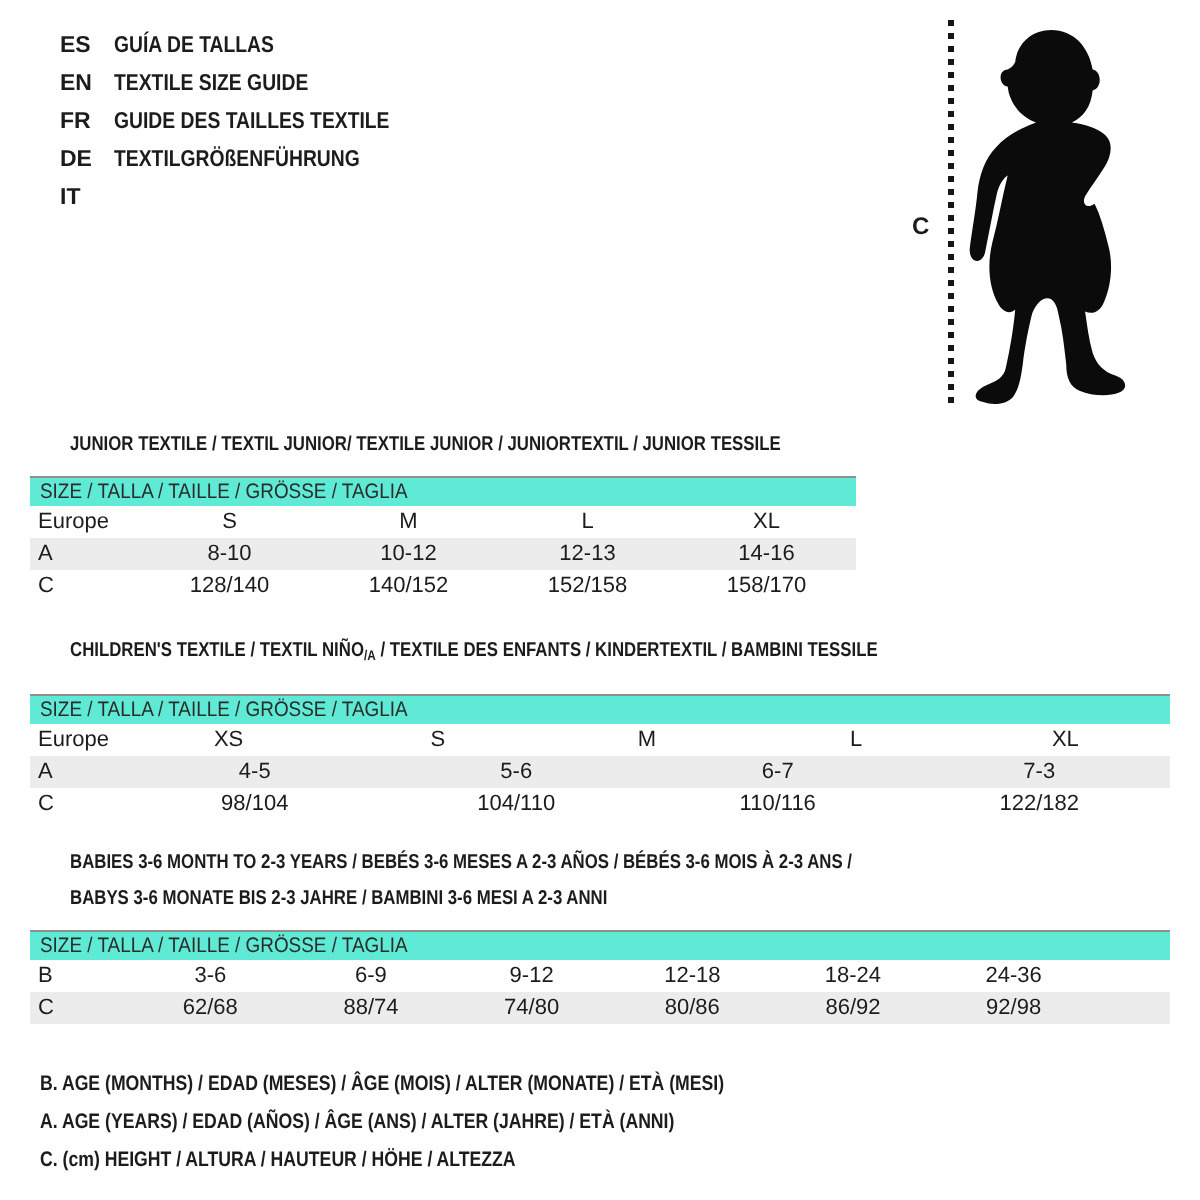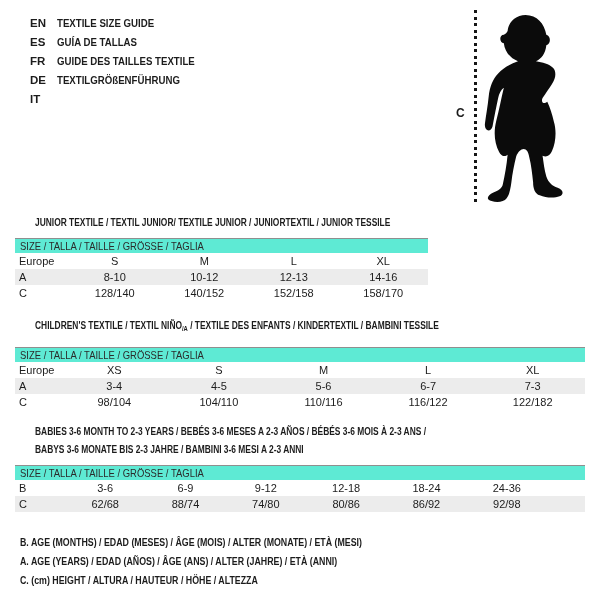--- a/index.html
+++ b/index.html
@@ -50,26 +50,26 @@
   .footnotes { position:absolute; left:20px; top:533px; font-weight:700; font-size:10.5px; }
   .foot-line { height:19px; line-height:19px; white-space:nowrap; }
 </style>
 </head>
 <body>
 
 <div class="page">
 
   <div class="languages">
     <div class="lang-row">
+      <span class="lang-code">ES</span>
+      <span class="lang-label"><span class="cond">GUÍA DE TALLAS</span></span>
+    </div>
+    <div class="lang-row">
       <span class="lang-code">EN</span>
       <span class="lang-label"><span class="cond">TEXTILE SIZE GUIDE</span></span>
-    </div>
-    <div class="lang-row">
-      <span class="lang-code">ES</span>
-      <span class="lang-label"><span class="cond">GUÍA DE TALLAS</span></span>
     </div>
     <div class="lang-row">
       <span class="lang-code">FR</span>
       <span class="lang-label"><span class="cond">GUIDE DES TAILLES TEXTILE</span></span>
     </div>
     <div class="lang-row">
       <span class="lang-code">DE</span>
       <span class="lang-label"><span class="cond">TEXTILGRÖßENFÜHRUNG</span></span>
     </div>
     <div class="lang-row">
@@ -138,32 +138,30 @@
     <div class="t-row">
       <span class="t-label w47">Europe</span>
       <span class="t-cell">XS</span>
       <span class="t-cell">S</span>
       <span class="t-cell">M</span>
       <span class="t-cell">L</span>
       <span class="t-cell">XL</span>
     </div>
     <div class="t-row stripe">
       <span class="t-label w47">A</span>
-      <span class="t-cell">3-4</span>
       <span class="t-cell">4-5</span>
       <span class="t-cell">5-6</span>
       <span class="t-cell">6-7</span>
       <span class="t-cell">7-3</span>
     </div>
     <div class="t-row">
       <span class="t-label w47">C</span>
       <span class="t-cell">98/104</span>
       <span class="t-cell">104/110</span>
       <span class="t-cell">110/116</span>
-      <span class="t-cell">116/122</span>
       <span class="t-cell">122/182</span>
     </div>
   </div>
 
   <div class="title babies-title">
     <div><span class="cond">BABIES 3-6 MONTH TO 2-3 YEARS / BEBÉS 3-6 MESES A 2-3 AÑOS / BÉBÉS 3-6 MOIS À 2-3 ANS /</span></div>
     <div><span class="cond">BABYS 3-6 MONATE BIS 2-3 JAHRE / BAMBINI 3-6 MESI A 2-3 ANNI</span></div>
   </div>
   <div class="stable babies-table">
     <div class="t-bar">

